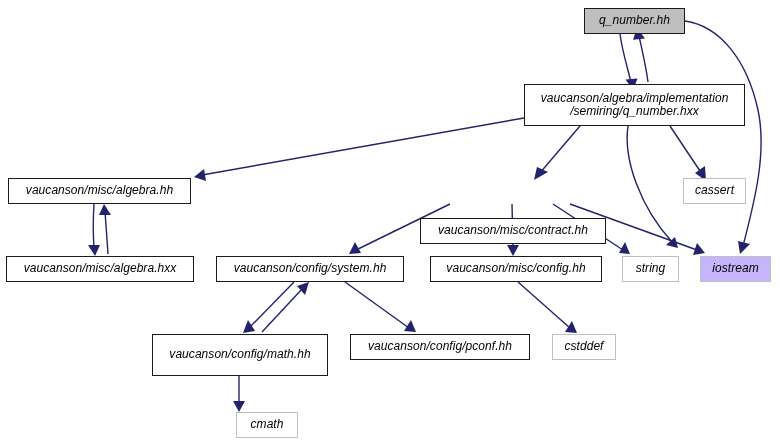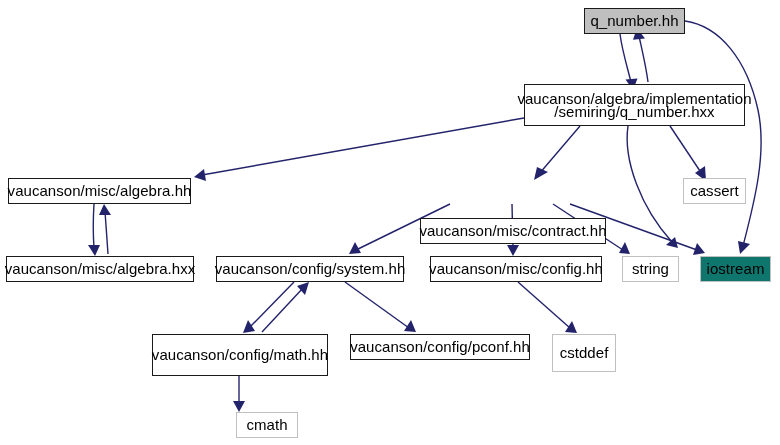--- a/index.html
+++ b/index.html
@@ -28,25 +28,26 @@
   }
   .node-box {
     position: absolute;
     box-sizing: border-box;
     display: flex;
     align-items: center;
     justify-content: center;
     text-align: center;
     background: #ffffff;
     color: #000000;
-    font-size: 15px;
+    font-size: 12px;
     line-height: 13.5px;
     letter-spacing: 0.05px;
     white-space: pre-line;
     z-index: 3;
+    font-style: italic;
   }
   .node-box.project {
     border: 1.6px solid #1a1a1a;
   }
   .node-box.system {
     border: 1.2px solid #c0c0c0;
   }
   .node-box.current {
     border: 1.6px solid #1a1a1a;
     background: #bfbfbf;
@@ -111,20 +112,20 @@
       <div class="node-box current" style="left: 584px; top: 8px; width: 101px; height: 26px; background: rgb(191, 191, 191); border-color: rgb(26, 26, 26);"><span>q_number.hh</span></div>
       <div class="node-box project" style="left: 524px; top: 84px; width: 221px; height: 42px; border-color: rgb(26, 26, 26); background: rgb(255, 255, 255);"><span>vaucanson/algebra/implementation
 /semiring/q_number.hxx</span></div>
       <div class="node-box project" style="left: 8px; top: 178px; width: 183px; height: 26px; border-color: rgb(26, 26, 26); background: rgb(255, 255, 255);"><span>vaucanson/misc/algebra.hh</span></div>
       <div class="node-box project" style="left: 420px; top: 178px; width: 186px; height: 26px; border-color: rgb(26, 26, 26); background: rgb(255, 255, 255); margin-top: 40px;"><span>vaucanson/misc/contract.hh</span></div>
       <div class="node-box system" style="left: 683px; top: 178px; width: 63px; height: 26px; border-color: rgb(192, 192, 192); background: rgb(255, 255, 255);"><span>cassert</span></div>
       <div class="node-box project" style="left: 6px; top: 256px; width: 188px; height: 26px; border-color: rgb(26, 26, 26); background: rgb(255, 255, 255);"><span>vaucanson/misc/algebra.hxx</span></div>
       <div class="node-box project" style="left: 216px; top: 256px; width: 188px; height: 26px; border-color: rgb(26, 26, 26); background: rgb(255, 255, 255);"><span>vaucanson/config/system.hh</span></div>
       <div class="node-box project" style="left: 430px; top: 256px; width: 172px; height: 26px; border-color: rgb(26, 26, 26); background: rgb(255, 255, 255);"><span>vaucanson/misc/config.hh</span></div>
       <div class="node-box system" style="left: 622px; top: 256px; width: 57px; height: 26px; border-color: rgb(192, 192, 192); background: rgb(255, 255, 255);"><span>string</span></div>
-      <div class="node-box system" style="left: 700px; top: 256px; width: 71px; height: 26px; border-color: rgb(192, 192, 192); background: #0f766e;"><span>iostream</span></div>
+      <div class="node-box system" style="left: 700px; top: 256px; width: 71px; height: 26px; border-color: rgb(192, 192, 192); background: #c4b5fd;"><span>iostream</span></div>
       <div class="node-box project" style="left: 152px; top: 334px; width: 176px; height: 42px; border-color: rgb(26, 26, 26); background: rgb(255, 255, 255);"><span>vaucanson/config/math.hh</span></div>
       <div class="node-box project" style="left: 350px; top: 334px; width: 180px; height: 26px; border-color: rgb(26, 26, 26); background: rgb(255, 255, 255);"><span>vaucanson/config/pconf.hh</span></div>
-      <div class="node-box system" style="left: 552px; top: 334px; width: 64px; height: 38px; border-color: rgb(192, 192, 192); background: rgb(255, 255, 255);"><span>cstddef</span></div>
+      <div class="node-box system" style="left: 552px; top: 334px; width: 64px; height: 26px; border-color: rgb(192, 192, 192); background: rgb(255, 255, 255);"><span>cstddef</span></div>
       <div class="node-box system" style="left: 207px; top: 412px; width: 62px; height: 26px; border-color: rgb(192, 192, 192); background: rgb(255, 255, 255); margin-left: 29px;"><span>cmath</span></div>
     </div>
 
 </div>
 
 </body></html>

